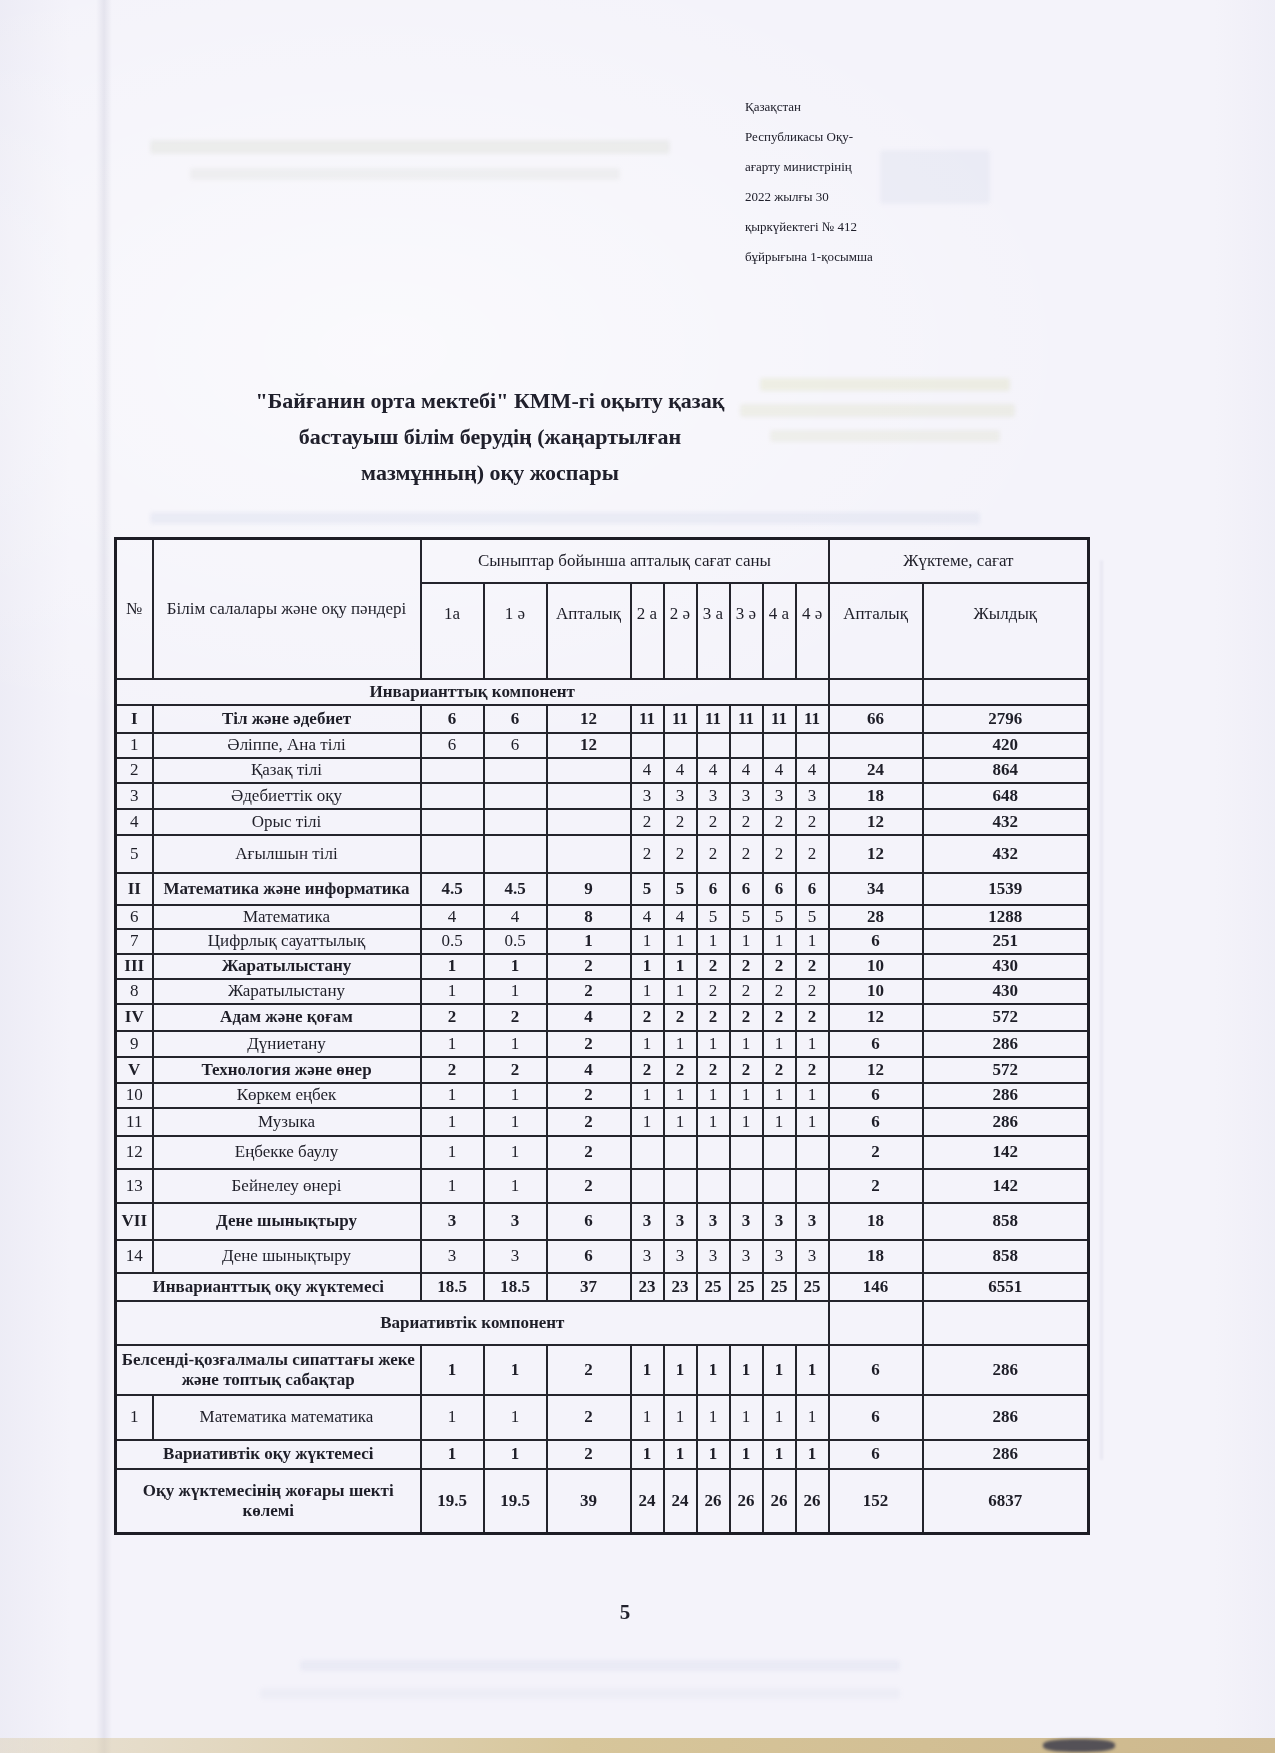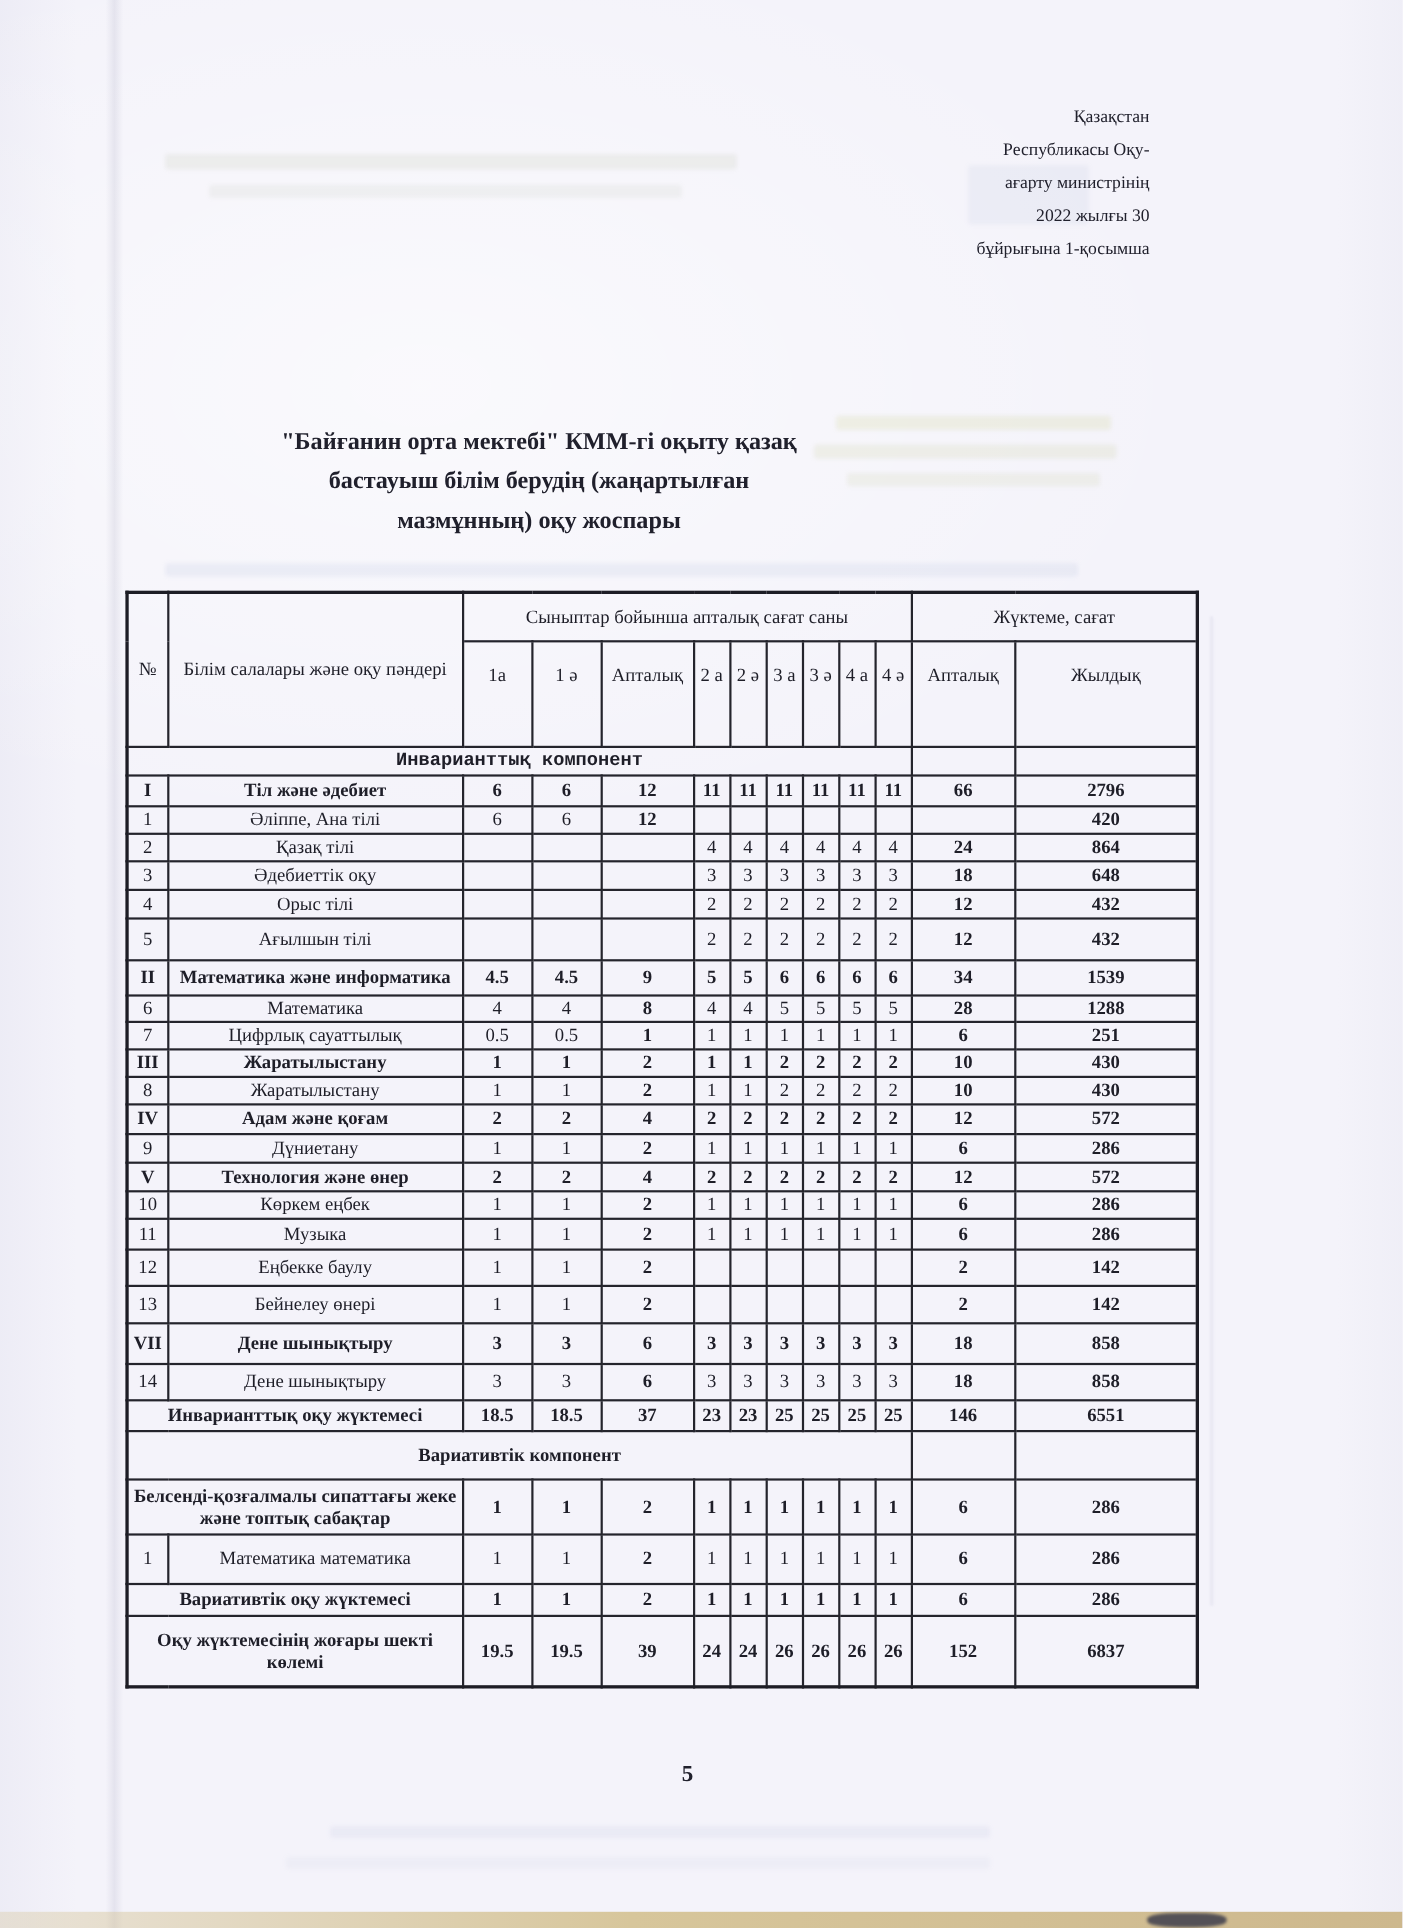--- a/index.html
+++ b/index.html
@@ -31,21 +31,21 @@
   .g9{left:300px;top:1660px;width:600px;height:11px;background:rgba(130,145,195,.08);}
   .g10{left:260px;top:1688px;width:640px;height:11px;background:rgba(130,150,180,.06);}
   
   .bottom-strip{position:absolute;left:0;bottom:0;width:100%;height:15px;pointer-events:none;
     background:linear-gradient(90deg, rgba(214,197,153,.35), #d7c69b 45%, #cdb88d);}
   .bottom-smudge{position:absolute;left:1043px;bottom:1px;width:72px;height:13px;border-radius:40%;
     background:rgba(62,62,76,.85);filter:blur(1.5px);pointer-events:none;}
 
   
   .stamp{position:absolute;left:745px;top:92px;width:300px;
-    font-size:16px;line-height:30px;text-align:right;}
+    font-size:13px;line-height:30px;text-align:left;}
 
   
   .doc-title{position:absolute;left:135px;top:383px;width:710px;
     font-size:22px;font-weight:bold;line-height:36px;text-align:center;}
 
   
   .tbl-wrap{position:absolute;left:114px;top:537px;}
   table.curr{border-collapse:collapse;table-layout:fixed;width:973px;
     font-size:17px;color:#1e1e28;}
   table.curr td, table.curr th{border:2px solid #24242c;padding:0 3px;
@@ -80,20 +80,21 @@
 <div class="ghost g7"></div>
 <div class="ghost g8"></div>
 <div class="ghost g9"></div>
 <div class="ghost g10"></div>
 
 <div class="stamp">
   <div>Қазақстан</div>
   <div>Республикасы Оқу-</div>
   <div>ағарту министрінің</div>
   <div>2022 жылғы 30</div>
+  <div>қыркүйектегі № 412</div>
   <div>бұйрығына 1-қосымша</div>
 </div>
 
 <div class="doc-title">
   <div>"Байғанин орта мектебі" КММ-гі оқыту қазақ</div>
   <div>бастауыш білім берудің (жаңартылған</div>
   <div>мазмұнның) оқу жоспары</div>
 </div>
 
 <div class="tbl-wrap">
@@ -128,21 +129,21 @@
         <th>2 ә</th>
         <th>3 а</th>
         <th>3 ә</th>
         <th>4 а</th>
         <th>4 ә</th>
         <th>Апталық</th>
         <th>Жылдық</th>
       </tr>
     </thead>
     <tbody>
-        <tr class="kind-section" style="height: 26px; font-family: Liberation Mono, monospace;">
+        <tr class="kind-section" style="height: 26px;">
           <td class="sec" colspan="11">Инварианттық компонент</td>
           <td></td>
           <td></td>
         </tr>
         <tr class="kind-area art-y" style="height: 28px;">
           <td>I</td>
           <td class="name">Тіл және әдебиет</td>
           <td>6</td>
           <td>6</td>
           <td class="wb">12</td>

